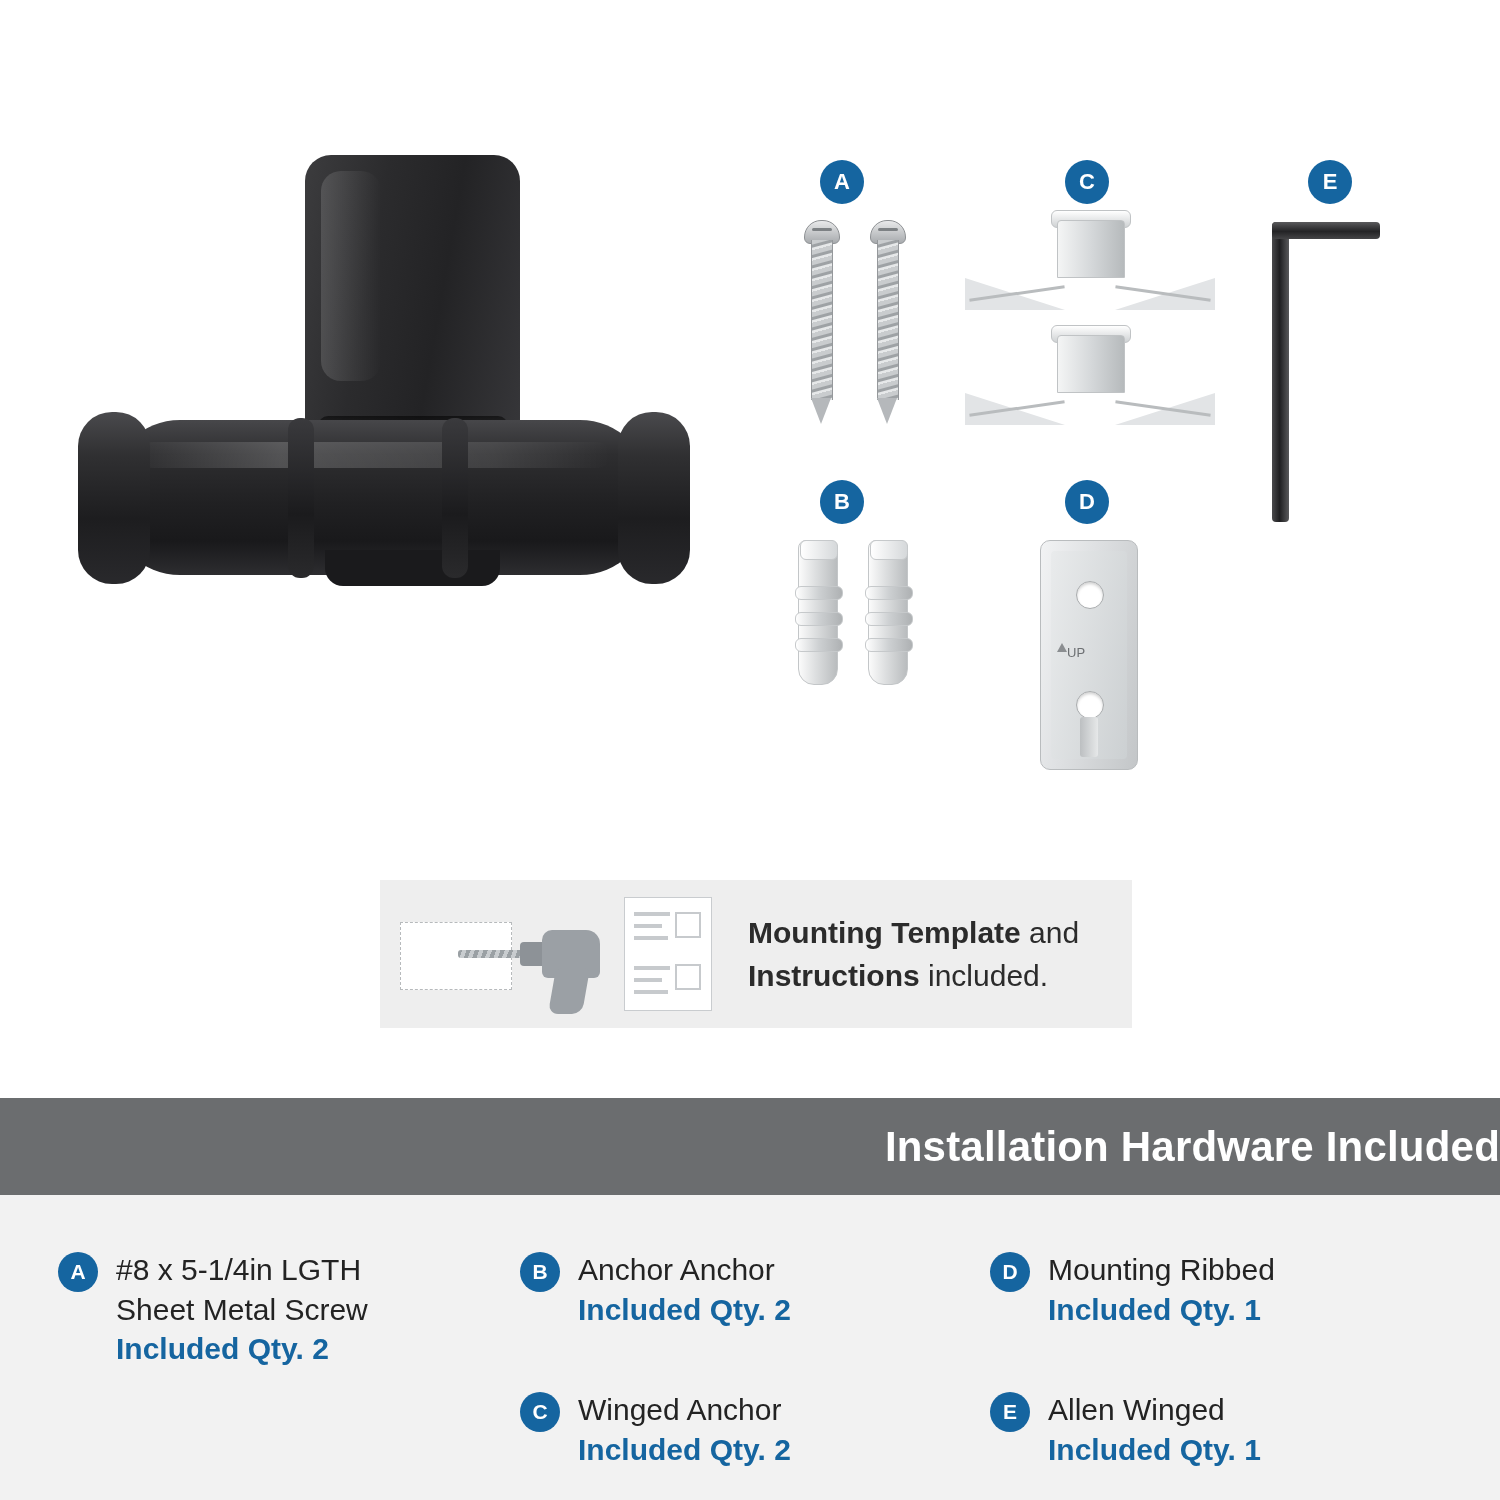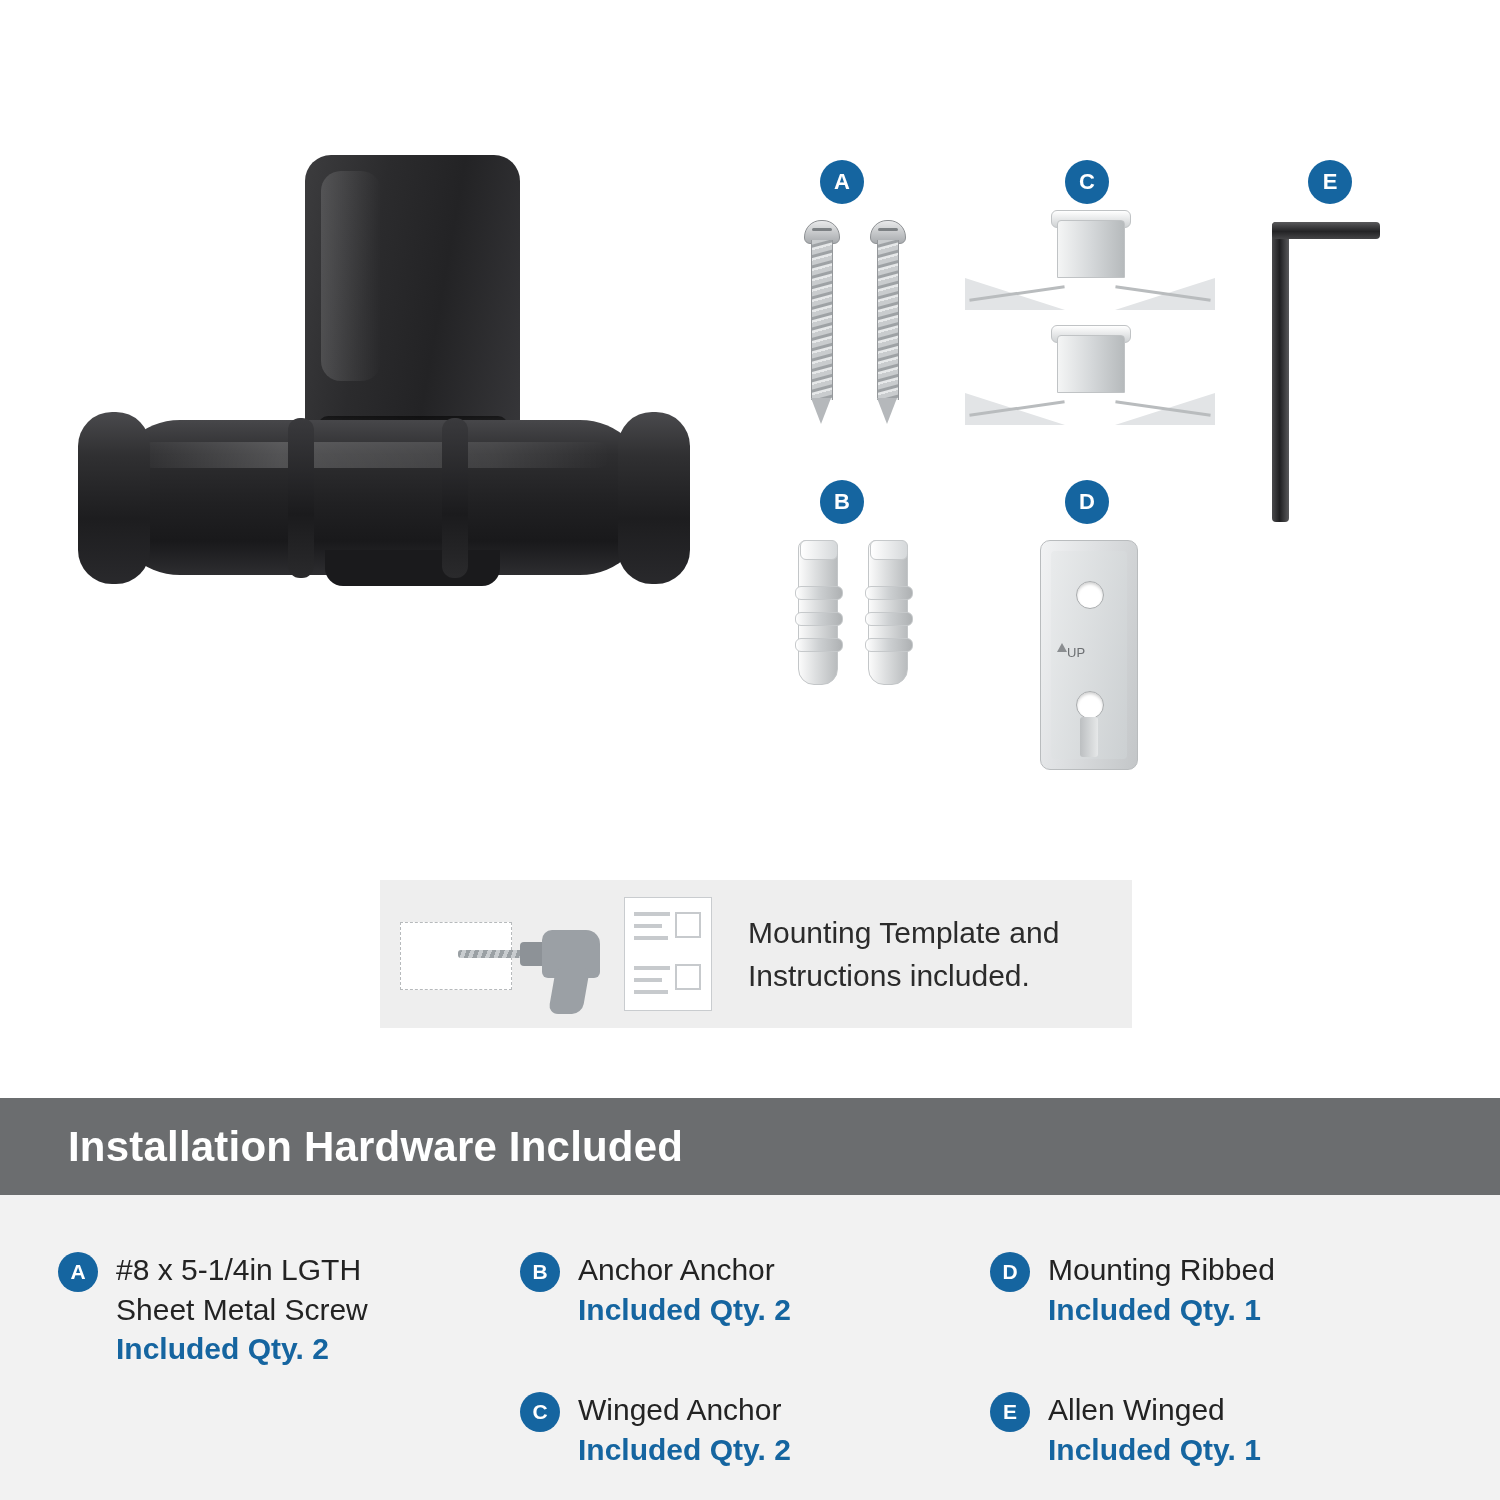--- a/index.html
+++ b/index.html
@@ -422,32 +422,33 @@
     border: 2px solid #c7cacd;
     background: #fff;
   }
   .template-text {
     margin-left: 36px;
     font-size: 30px;
     color: #2b2b2b;
     line-height: 1.45;
     font-family: "Liberation Sans", sans-serif;
   }
-  .template-text b { font-weight: normal; }
+  .template-text b { font-weight: bold; }
 
   
   .hw-header {
     position: absolute;
     left: 0;
     top: 1098px;
     width: 1500px;
     height: 97px;
     background: #6b6d6f;
     display: flex;
     align-items: center;
+    justify-content: flex-end;
   }
   .hw-header h1 {
     margin: 0 0 0 68px;
     color: #ffffff;
     font-size: 42px;
     font-weight: bold;
     letter-spacing: 0.2px;
     font-family: "Liberation Sans", sans-serif;
   }
 

